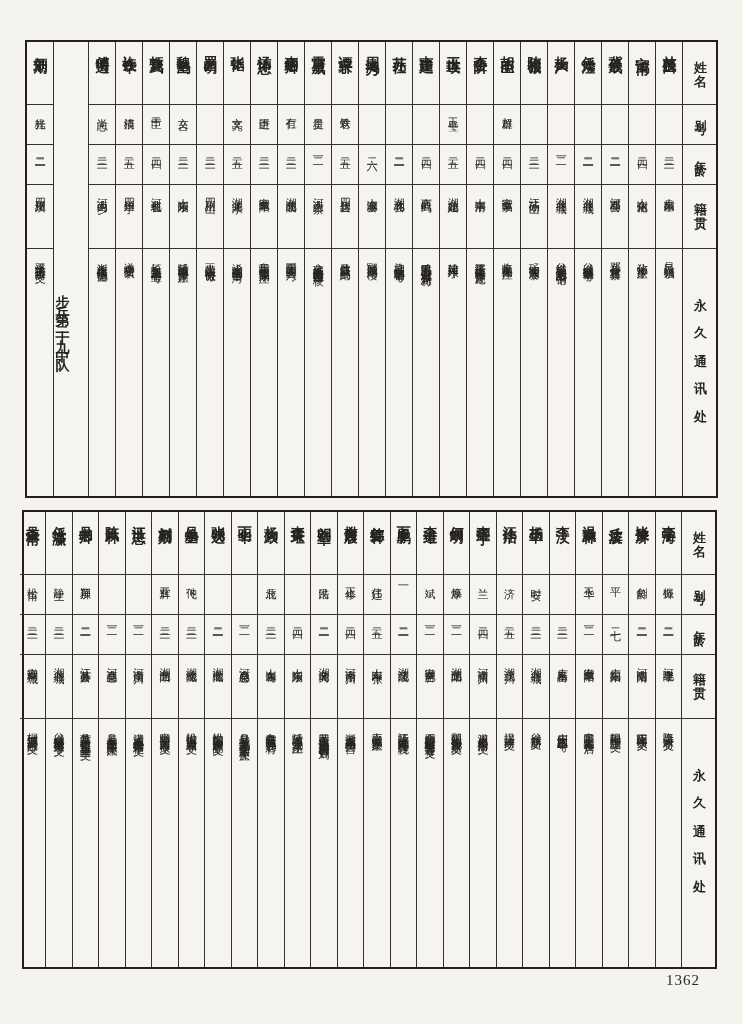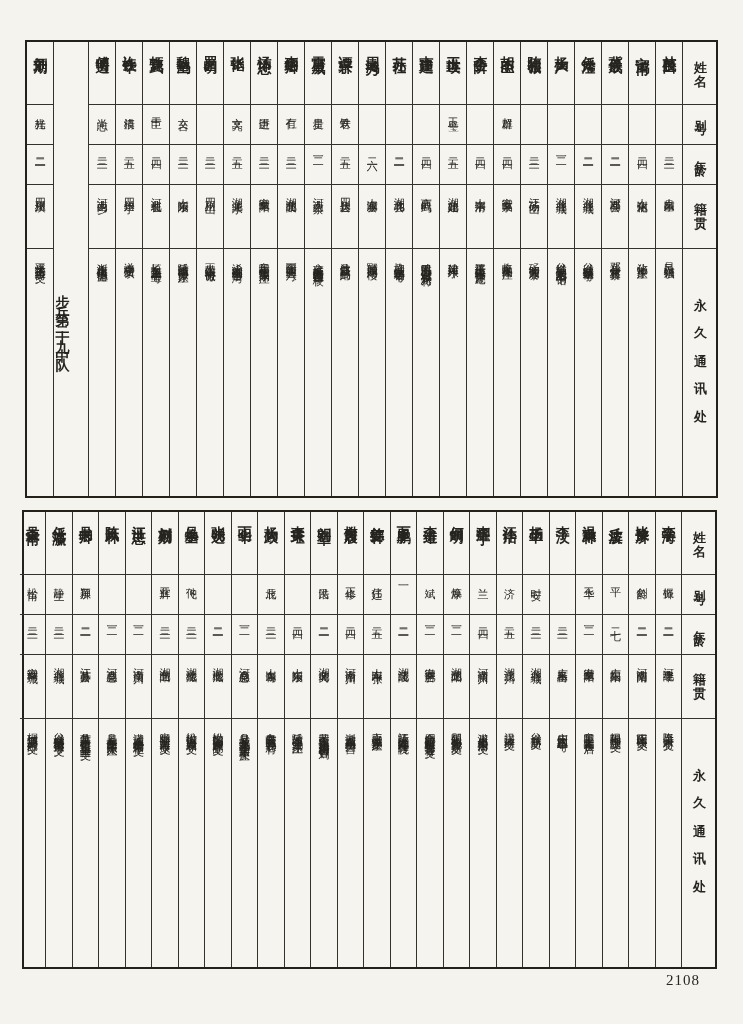--- a/index.html
+++ b/index.html
@@ -930,15 +930,15 @@
           <div class="cell native-cell">
             <span class="vtext detail-text">安徽桐城</span>
           </div>
           <div class="cell addr-cell">
             <span class="vtext detail-text">桐城庐江罗昌河邮交</span>
           </div>
         </div>
       </div>
   </div>
 
-  <div class="page-number">2108</div>
+  <div class="page-number">1362</div>
 
 </div>
 
 </body></html>

